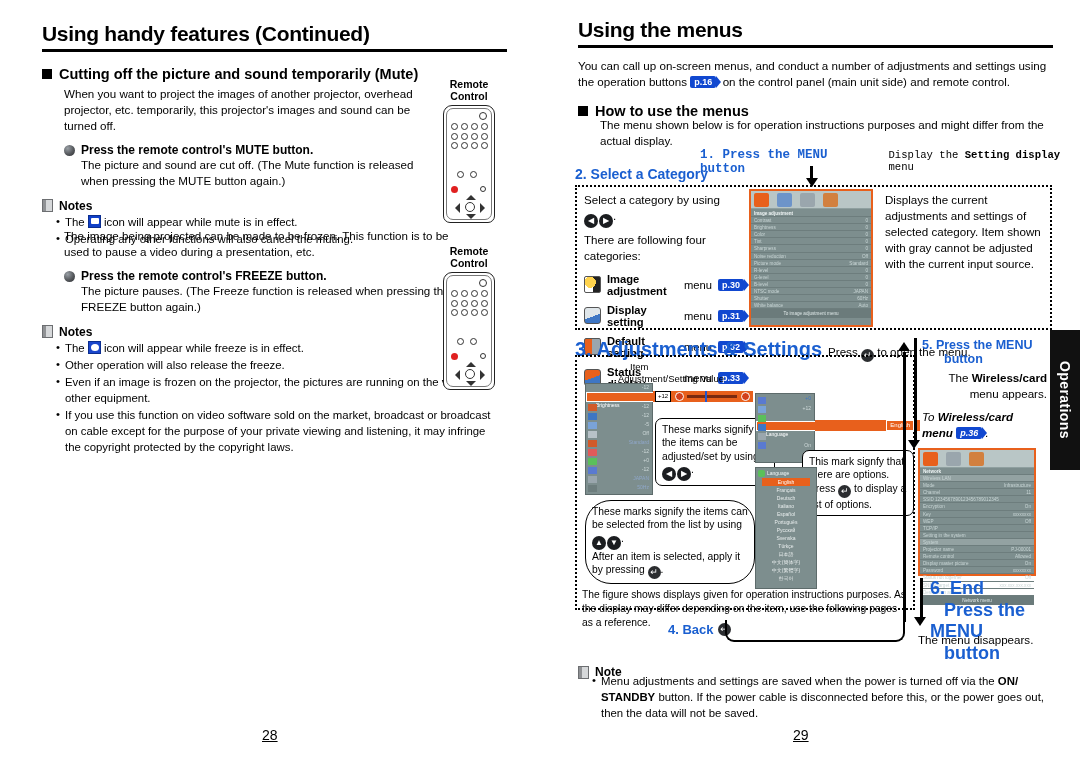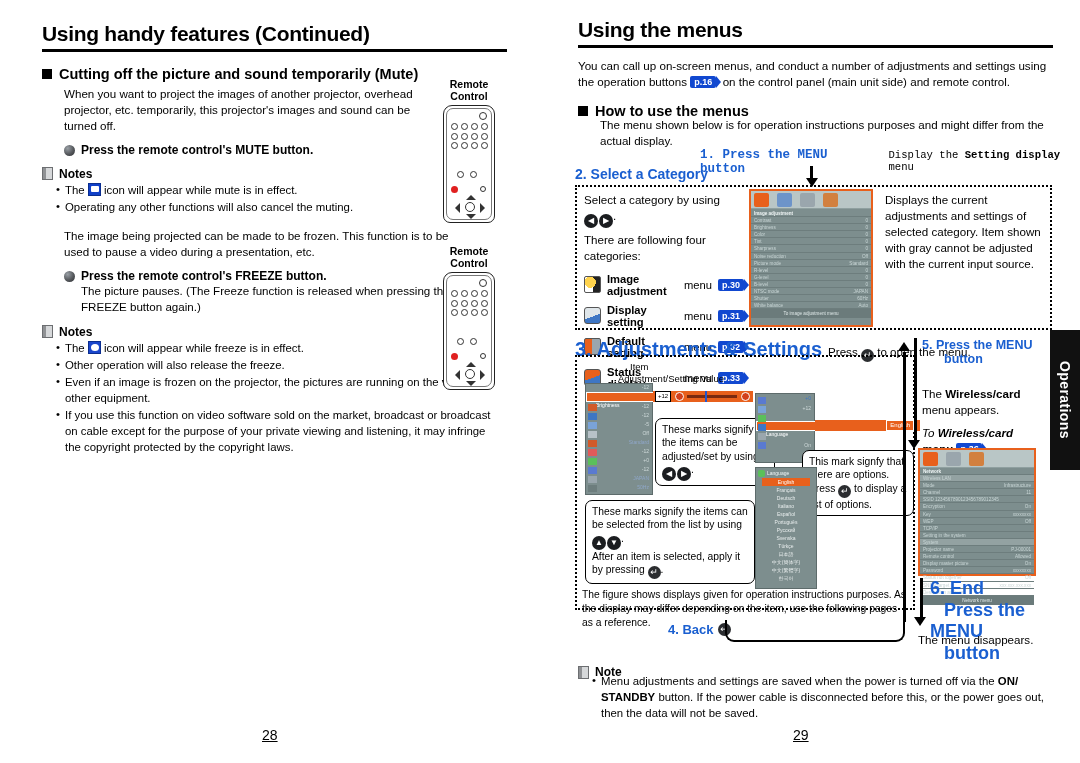--- a/index.html
+++ b/index.html
@@ -145,20 +145,21 @@
     <div class="h2">
       <span class="sq"></span>
       <span>Cutting off the picture and sound temporarily (Mute)</span>
     </div>
     <div class="body-txt indent" style="width:368px;">When you want to project the images of another projector, overhead projector, etc. temporarily, this projector's images and sound can be turned off.</div>
 
     <div class="bullet-head indent">
       <span class="circ"></span>
       <span>Press the remote control's MUTE button.</span>
     </div>
+    <div class="body-txt" style="margin-left:39px; width:350px;">The picture and sound are cut off. (The Mute function is released when pressing the MUTE button again.)</div>
 
     <div class="notes-head indent">
       <span class="note-ico"></span>
       <span>Notes</span>
     </div>
     <ul class="notes indent">
       <li>
         <span>The</span>
         <span class="inline-ico"></span>
         <span>icon will appear while mute is in effect.</span>
@@ -460,21 +461,21 @@
   </div>
 
   <div class="callout" style="left:115px; top:418px; width:120px;">
     <span>These marks signify the items can be adjusted/set by using</span>
     <span class="lr-ico">
         <span>◀</span>
         <span>▶</span>
       </span>.
   </div>
 
-  <div class="callout" style="left:45px; top:500px; width:170px;">
+  <div class="callout" style="left:45px; top:500px; width:170px;border-radius:26px;">
     <span>These marks signify the items can be selected from the list by using</span>
     <span class="lr-ico">
         <span>▲</span>
         <span>▼</span>
       </span>.<br>
     <span>After an item is selected, apply it by pressing</span>
     <span class="enter-ico">↵</span>.
   </div>
 
   <div style="position:absolute; left:215px; top:393px; width:60px; height:70px; background:#7d8e8e; border:1px solid #5d6b6b;">
@@ -538,21 +539,21 @@
   </div>
   <div style="position:absolute; left:185px; top:620px; width:180px; height:22px; border:2px solid #000; border-top:none; border-radius:0 0 9px 9px;"></div>
   <div style="position:absolute; left:363px; top:352px; width:2.5px; height:270px; background:#000;"></div>
   <div style="position:absolute; left:358px; top:342px;" class="arrow-up"></div>
 
   <div style="position:absolute; left:382px; top:338px; width:125px;">
     <div class="step-blue" style="font-size:12.5px; line-height:1.15;">
       <span>5. Press the MENU</span><br>
       <span style="padding-left:22px;">button</span>
     </div>
-    <div class="body-txt" style="margin-top:19px;">
+    <div class="body-txt" style="margin-top:3px;text-align:right;">
       <span>The</span>
       <b>Wireless/card</b>
       <span>menu appears.</span>
     </div>
     <div class="body-txt" style="margin-top:7px;font-style:italic;">
       <span>To</span>
       <b>Wireless/card</b><br>
       <b>menu</b>
       <span class="pref">p.36</span>&nbsp;<span>.</span>
     </div>

